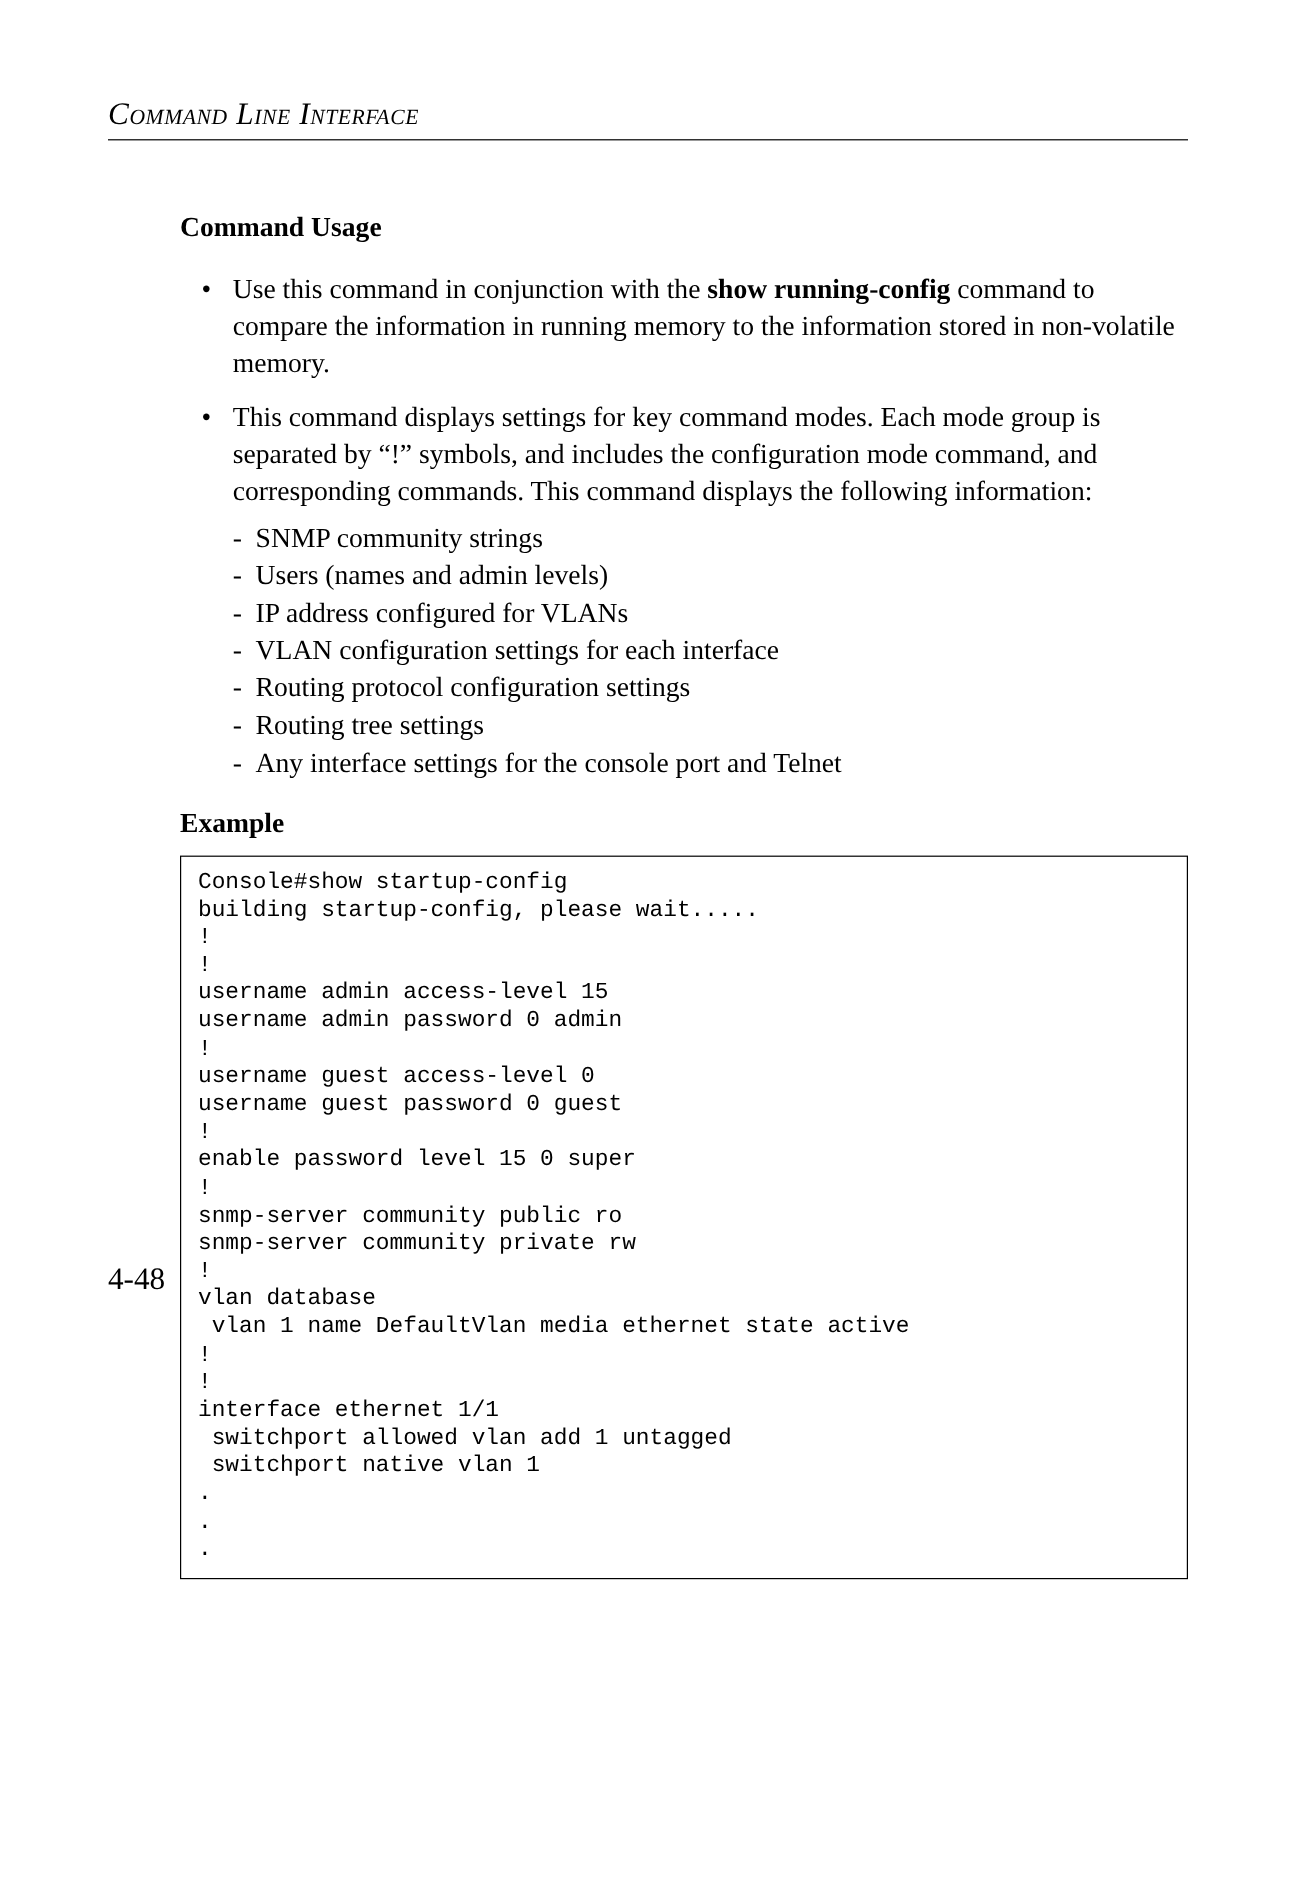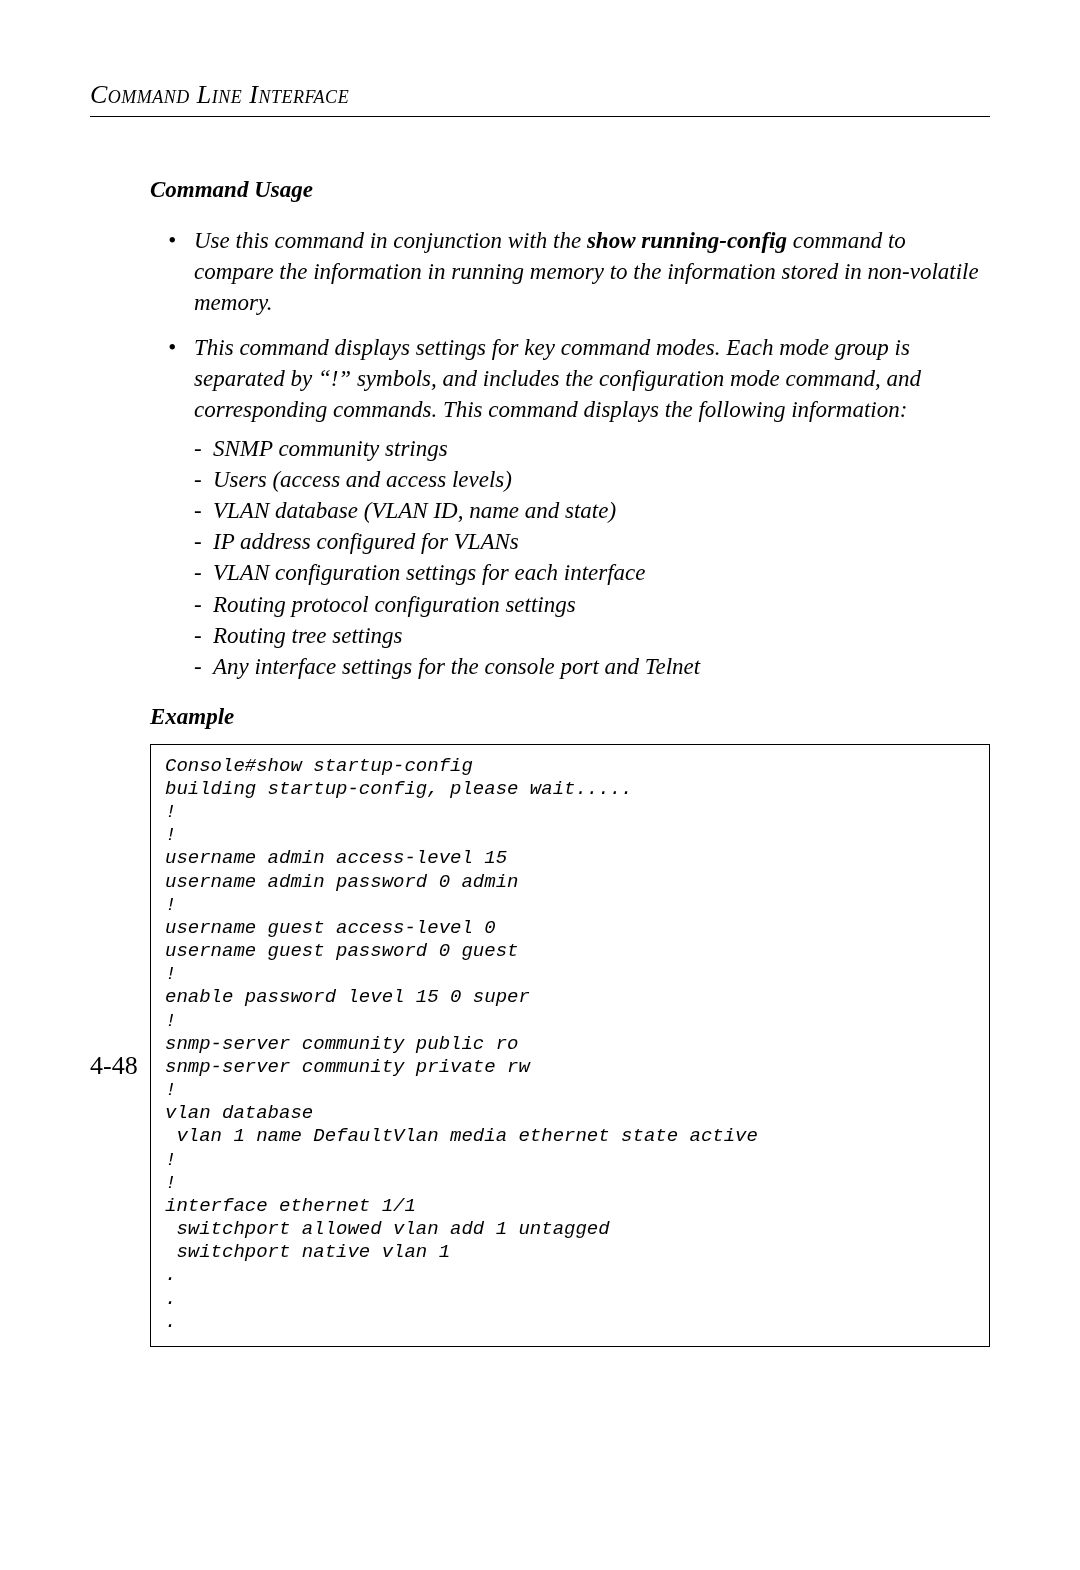--- a/index.html
+++ b/index.html
@@ -23,21 +23,20 @@
     font-variant: small-caps;
     font-size: 26px;
     letter-spacing: 0.5px;
     border-bottom: 1.5px solid #000;
     padding-bottom: 6px;
     margin-bottom: 60px;
   }
   .content {
     margin-left: 60px;
     margin-right: 0;
-    font-style: italic;
   }
   .subhead {
     font-weight: bold;
     font-size: 23px;
     margin: 0 0 22px 0;
   }
   ul.bullets {
     list-style: none;
     margin: 0 0 22px 0;
     padding: 0 0 0 40px;
@@ -107,22 +106,21 @@
     <div class="subhead">Command Usage</div>
 
     <ul class="bullets">
       <li>
         <span>Use this command in conjunction with the </span><span class="bold">show running-config</span><span> command to compare the information in running memory to the information stored in non-volatile memory.</span>
       </li>
       <li>
         <span>This command displays settings for key command modes. Each mode group is separated by “!” symbols, and includes the configuration mode command, and corresponding commands. This command displays the following information:</span>
         <ul class="sublist">
           <li>SNMP community strings</li>
-          <li>Users (access and access levels)</li>
-          <li>VLAN database (VLAN ID, name and state)</li>
+          <li>Users (names and admin levels)</li>
           <li>IP address configured for VLANs</li>
           <li>VLAN configuration settings for each interface</li>
           <li>Routing protocol configuration settings</li>
           <li>Routing tree settings</li>
           <li>Any interface settings for the console port and Telnet</li>
         </ul>
       </li>
     </ul>
 
     <div class="example-heading">Example</div>

